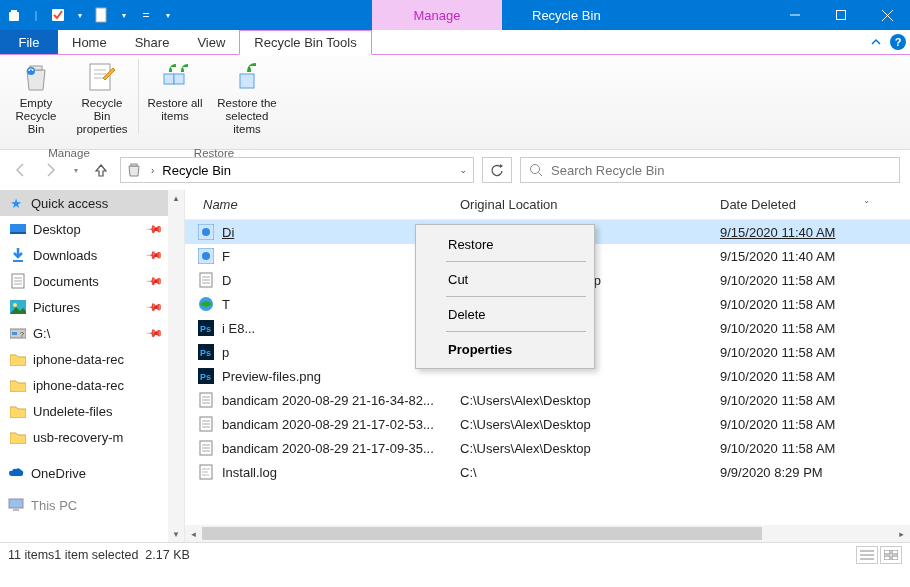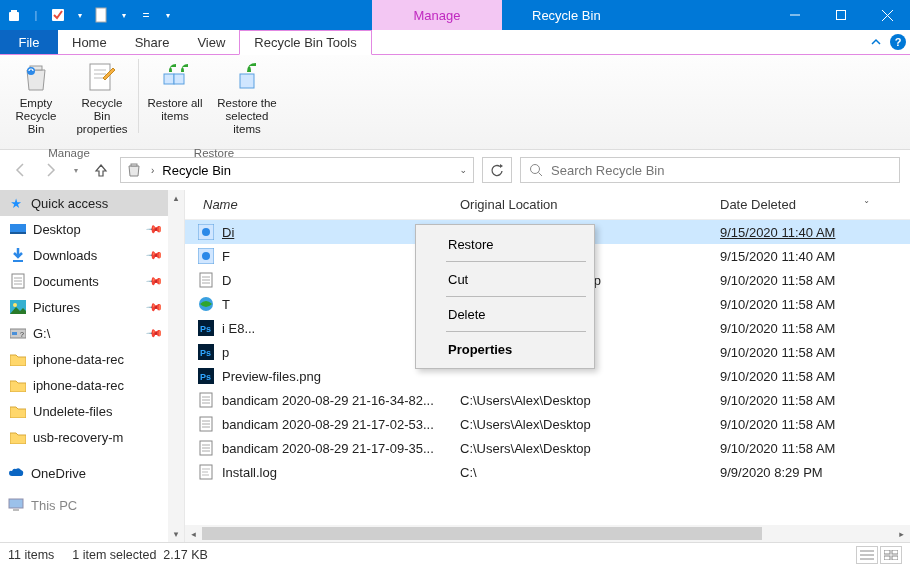--- a/index.html
+++ b/index.html
@@ -78,21 +78,21 @@
 .ctxmenu .mi.bold { font-weight:bold; }
 .ctxmenu .msep { height:1px; background:#bbb; margin: 2px 6px 2px 28px; }
 
 
 .hscroll { height:17px; background:#f4f4f4; display:flex; align-items:center; }
 .hscroll .lt, .hscroll .rt { width:17px; height:17px; display:flex; align-items:center; justify-content:center; color:#666; font-size:9px; }
 .hscroll .track { flex:1; height:17px; position:relative; }
 .hscroll .thumb { position:absolute; left:0; top:2px; height:13px; width:560px; background:#cfcfcf; }
 
 
-.statusbar { height:24px; border-top:1px solid #ddd; display:flex; align-items:center; font-size:12.5px; color:#333; padding:0 8px; gap:18px; }
+.statusbar { height:24px; border-top:1px solid #ddd; display:flex; align-items:center; font-size:12.5px; color:#333; padding:0 8px; }
 .statusbar .view { margin-left:auto; display:flex; gap:2px; }
 .viewbtn { width:22px; height:18px; border:1px solid #ccc; display:flex; align-items:center; justify-content:center; }
 
 
 svg { display:block; }
 </style>
 </head>
 <body>
 
 <div class="titlebar">

